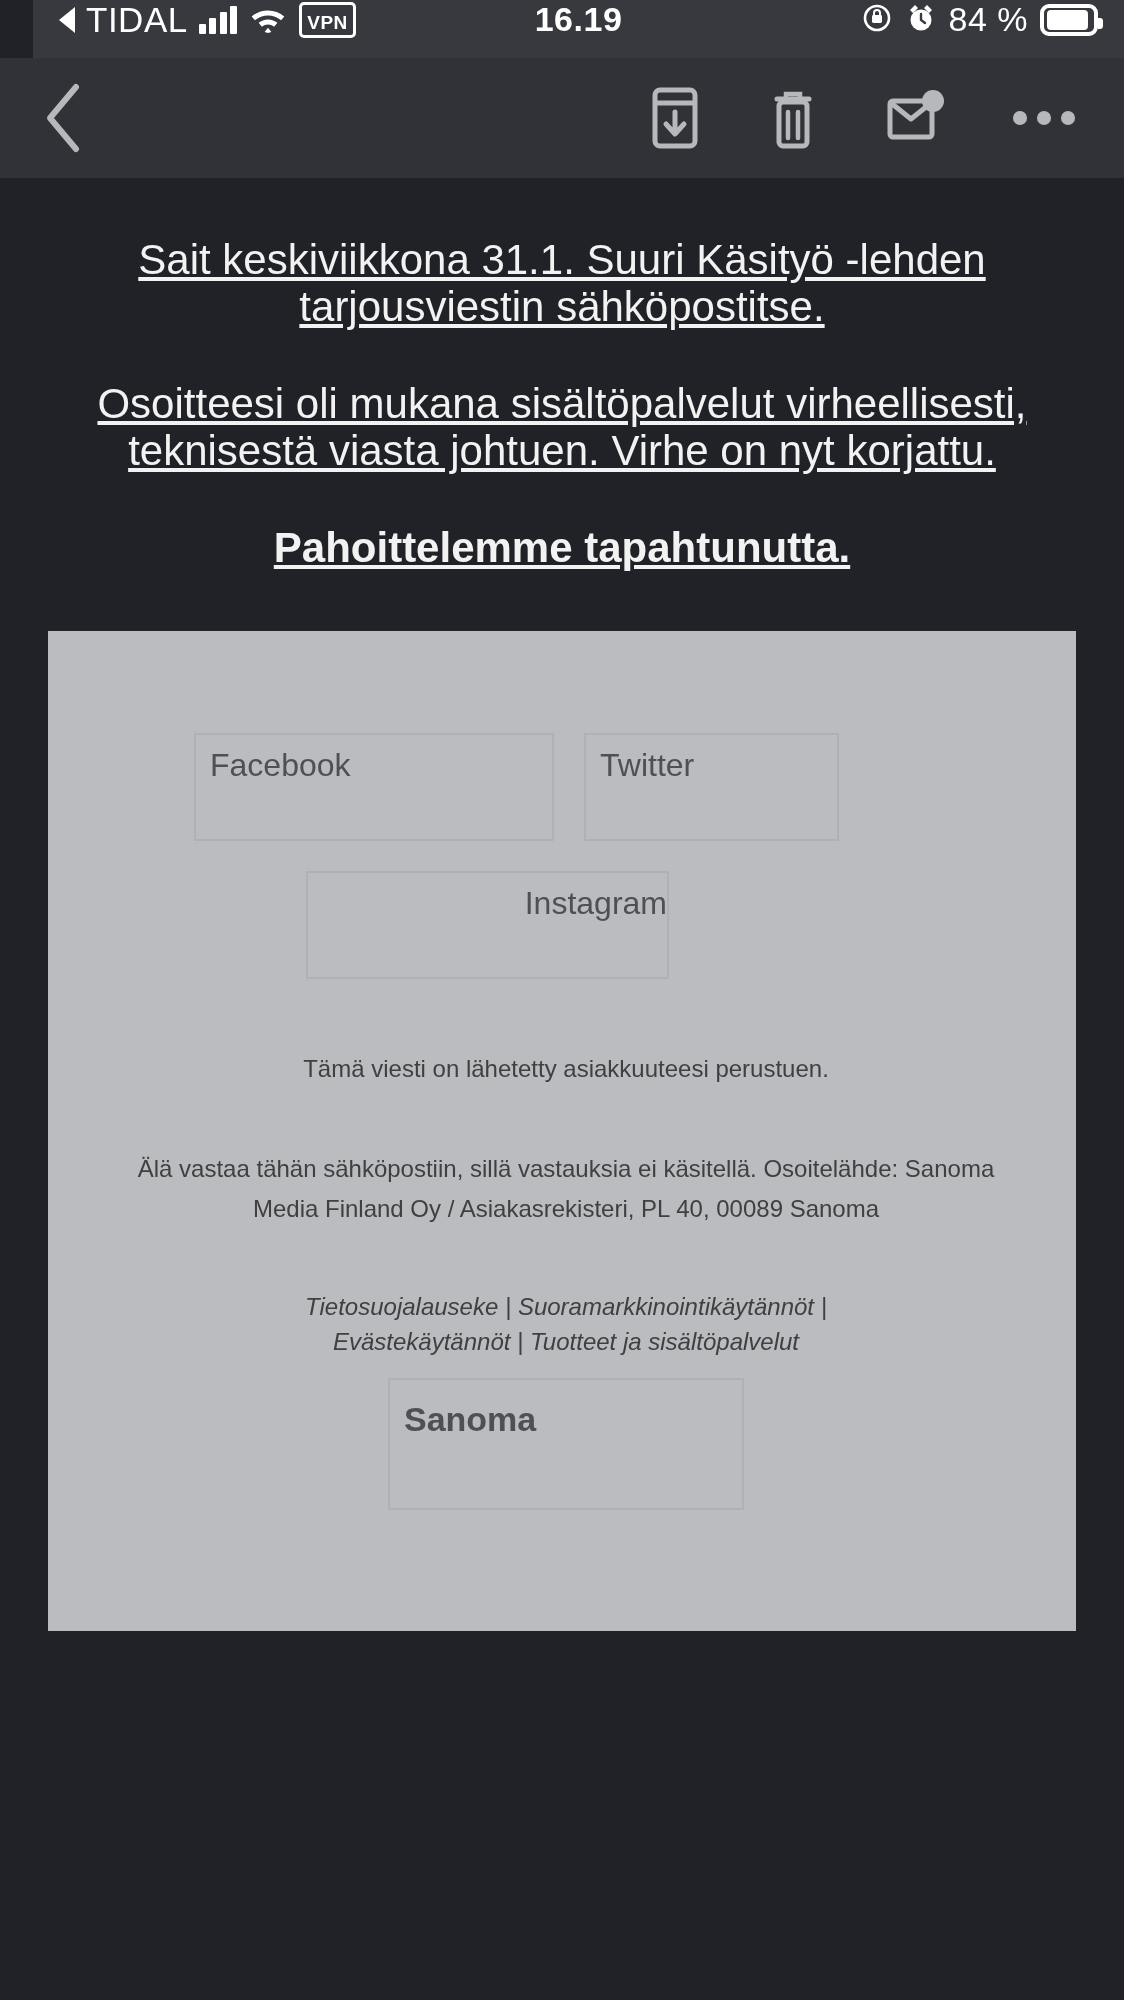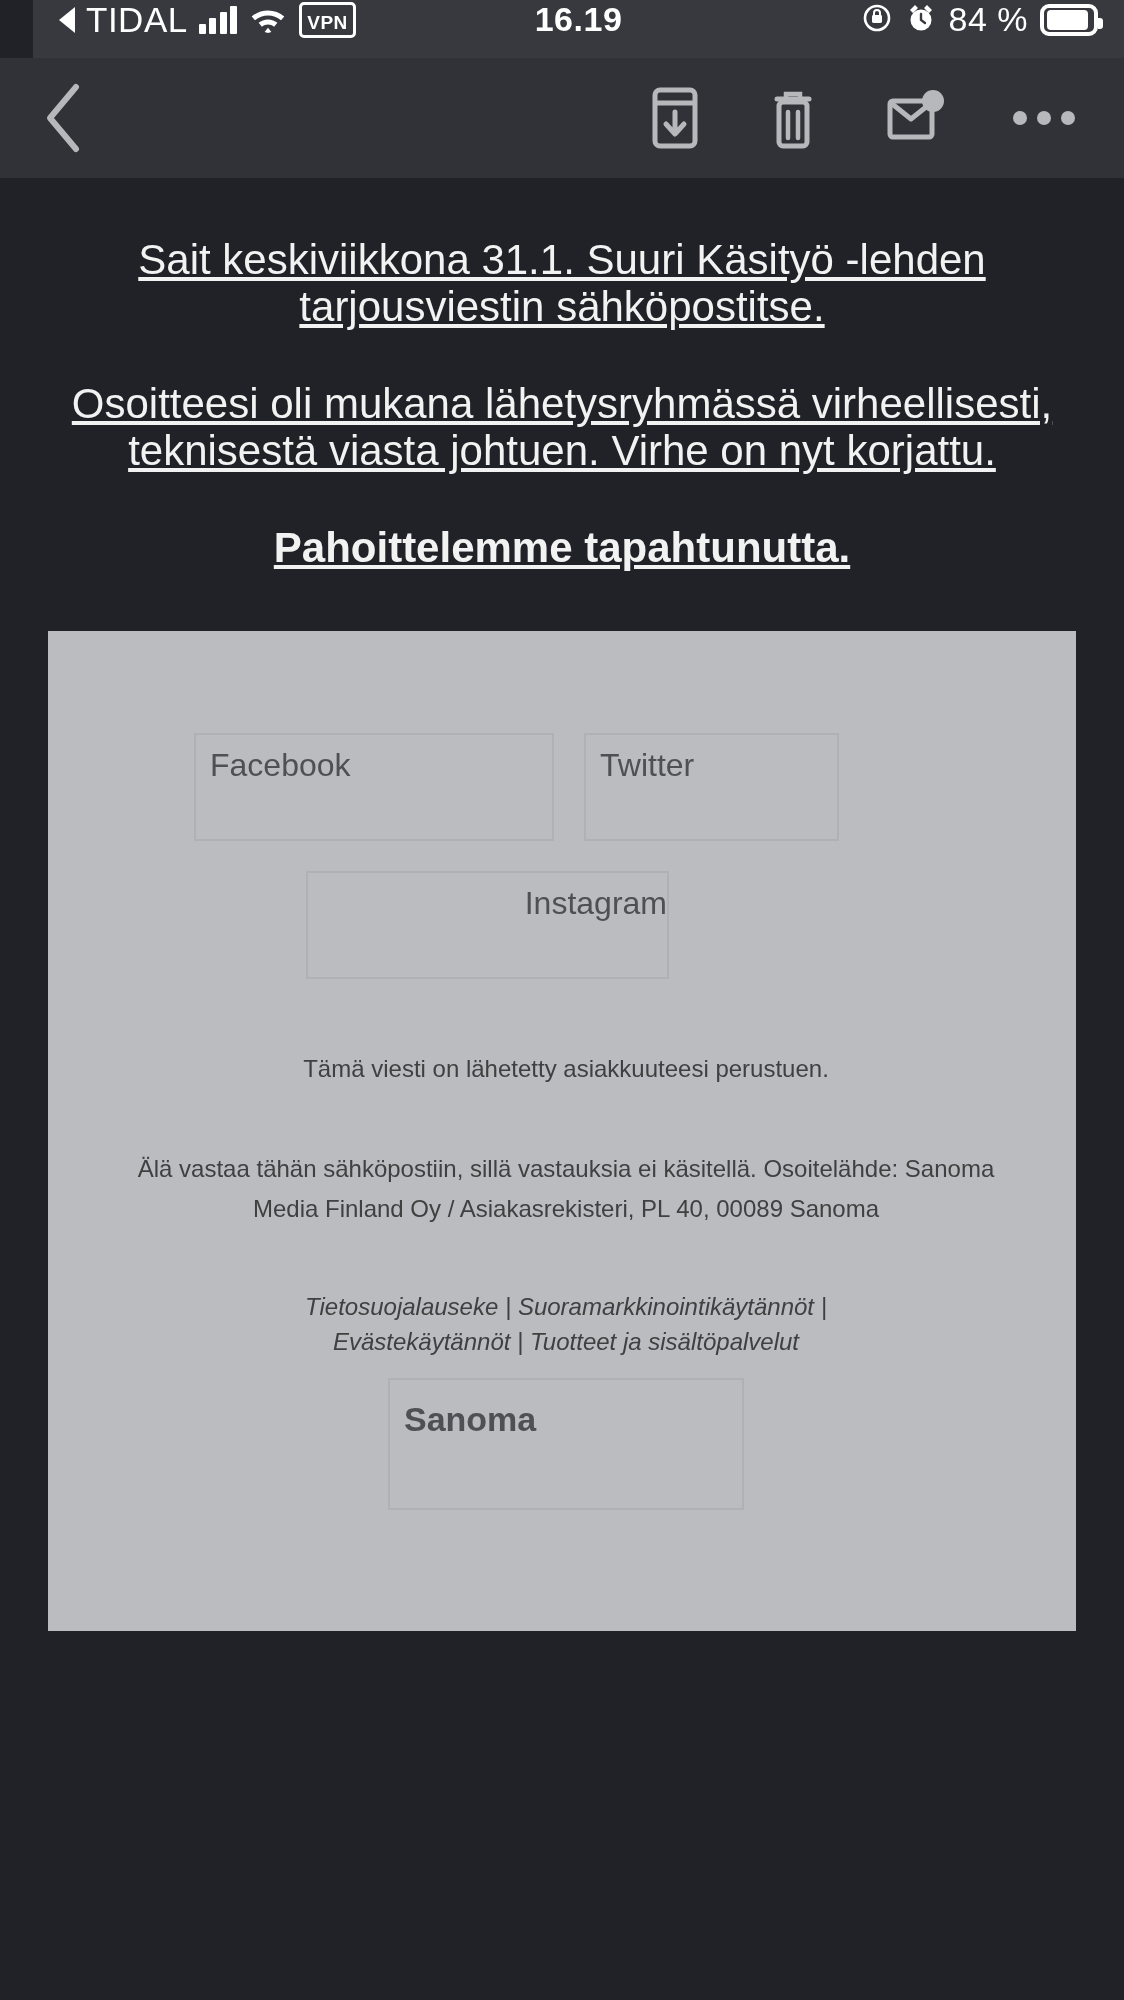--- a/index.html
+++ b/index.html
@@ -210,21 +210,21 @@
           <circle cx="32" cy="12" r="7" fill="#b6b8bc"></circle>
           <circle cx="56" cy="12" r="7" fill="#b6b8bc"></circle>
         </svg>
       </span>
     </span>
   </div>
 
   <div class="body-wrap">
     <div class="msg">
       <p class="para">Sait keskiviikkona 31.1. Suuri Käsityö -lehden tarjousviestin sähköpostitse.</p>
-      <p class="para">Osoitteesi oli mukana lähetysryhmässä virheellisesti, teknisestä viasta johtuen. Virhe on nyt korjattu.</p>
+      <p class="para">Osoitteesi oli mukana sisältöpalvelut virheellisesti, teknisestä viasta johtuen. Virhe on nyt korjattu.</p>
       <p class="para bold">Pahoittelemme tapahtunutta.</p>
     </div>
 
     <div class="gray-panel">
 
       <div class="social-row">
         <div class="ph ph-fb">Facebook</div>
         <div class="ph ph-tw">Twitter</div>
       </div>
       <div class="ph ph-ig">Instagram</div>

